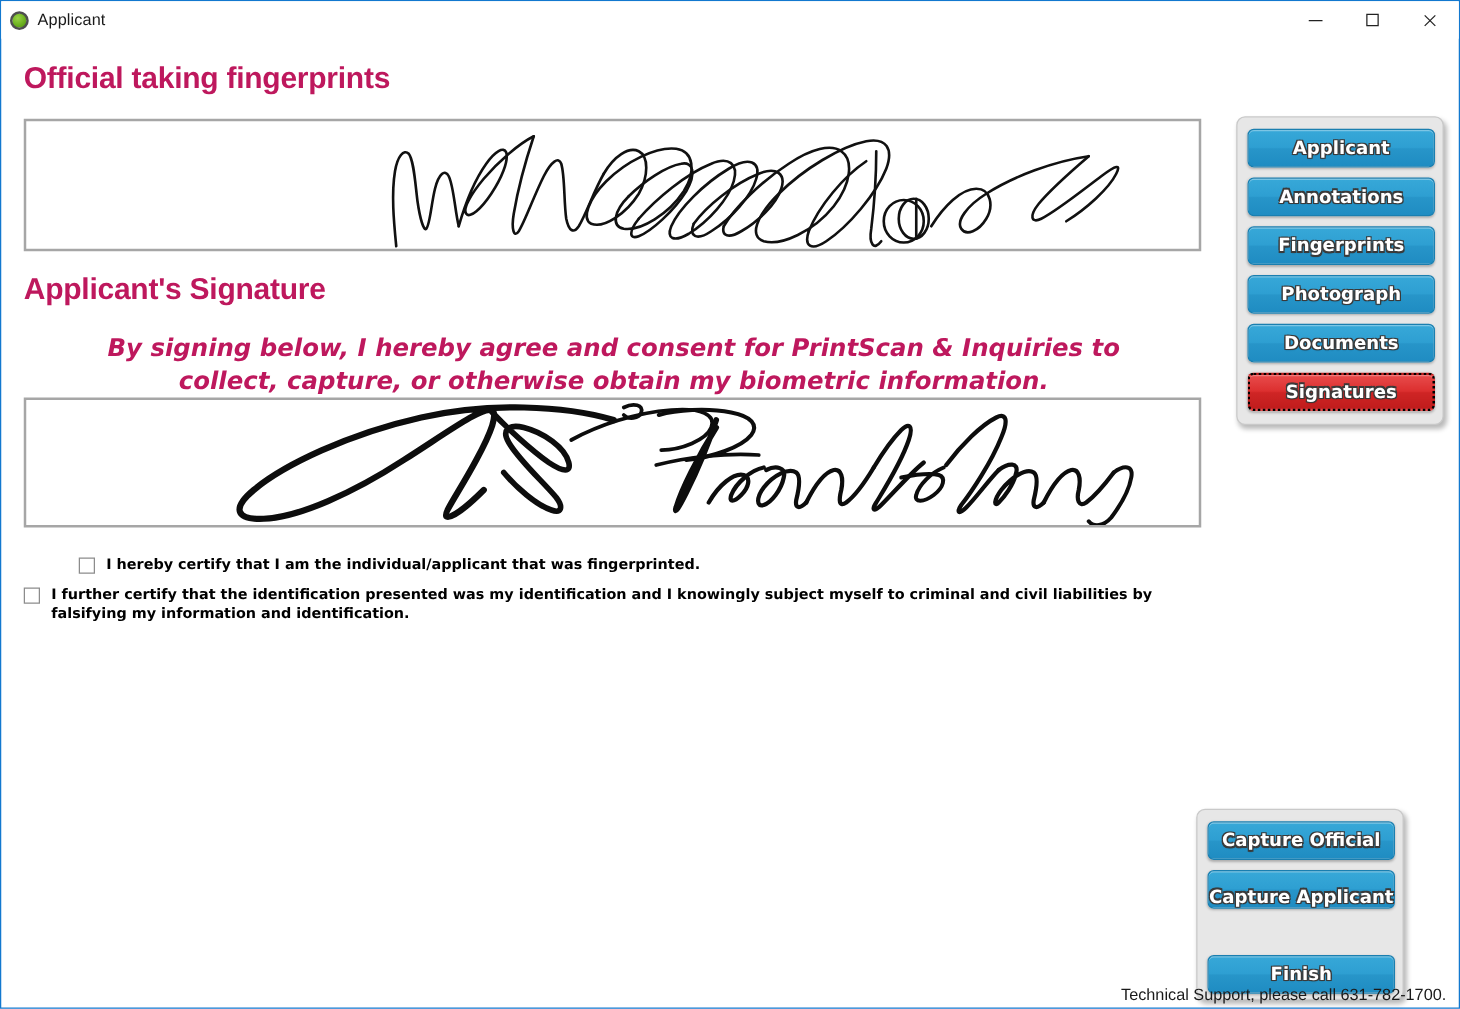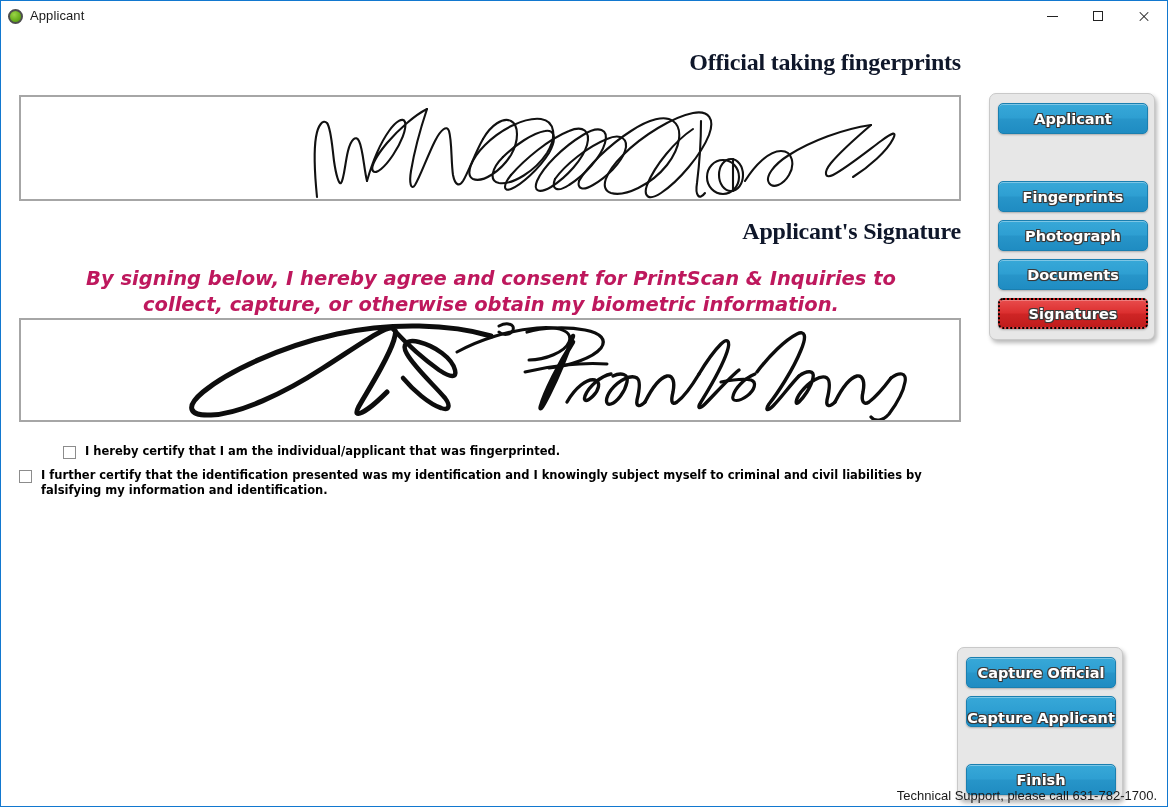--- a/index.html
+++ b/index.html
@@ -90,24 +90,24 @@
 
   
   .content {
     position: absolute;
     left: 0; top: 30px;
     right: 0; bottom: 0;
   }
 
   .heading {
     position: absolute;
-    text-align: right;
+    text-align: left;
     font-weight: bold;
-    color: #0f172a;
-    font-family: Liberation Serif, serif;
+    color: #be185d;
+    font-family: Liberation Sans, sans-serif;
     font-size: 24px;
     letter-spacing: -0.2px;
   }
   #heading-official { left: 18px; top: 18px; width: 942px; }
   #heading-applicant { left: 18px; top: 187px; width: 942px; }
 
   .consent {
     position: absolute;
     left: 45px; top: 235px;
     width: 890px;
@@ -315,20 +315,23 @@
 
     <div class="check-row" id="check-row-2">
       <span class="checkbox"></span>
       <span class="check-label">I further certify that the identification presented was my identification and I knowingly subject myself to criminal and civil liabilities by falsifying my information and identification.</span>
     </div>
 
     <div class="panel" id="nav-panel">
       <div class="btn btn-blue" id="btn-applicant">
         <span>Applicant</span>
       </div>
+      <div class="btn btn-blue" id="btn-annotations">
+        <span>Annotations</span>
+      </div>
       <div class="btn btn-blue" id="btn-fingerprints">
         <span>Fingerprints</span>
       </div>
       <div class="btn btn-blue" id="btn-photograph">
         <span>Photograph</span>
       </div>
       <div class="btn btn-blue" id="btn-documents">
         <span>Documents</span>
       </div>
       <div class="btn btn-red" id="btn-signatures">

